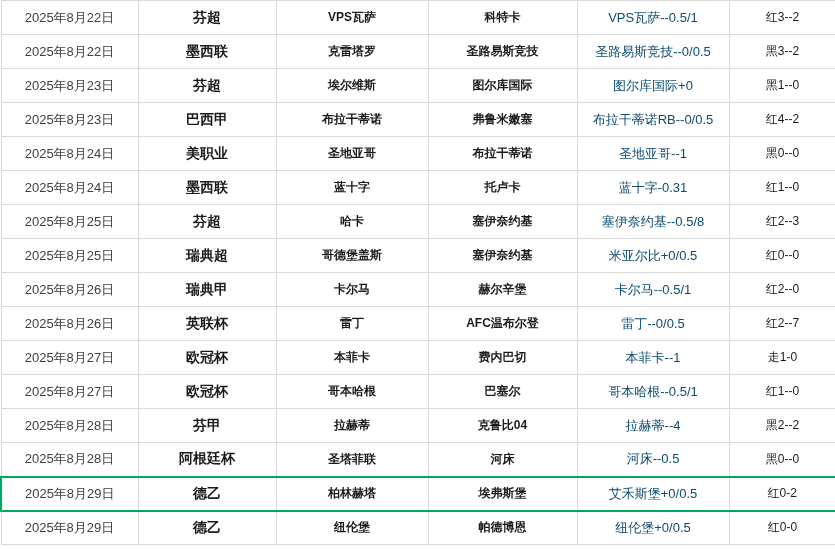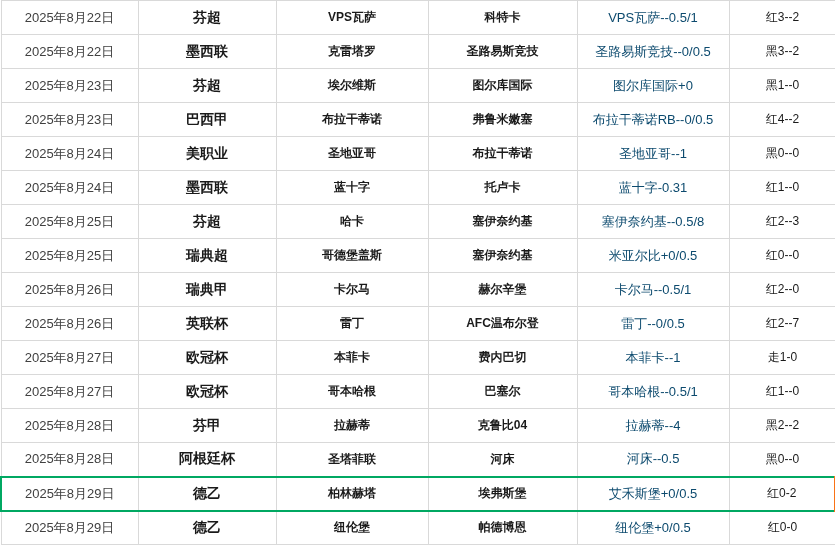--- a/index.html
+++ b/index.html
@@ -64,21 +64,21 @@
   }
   
   tr.highlight td {
     border-top: 2px solid #00a862;
     border-bottom: 2px solid #00a862;
   }
   tr.highlight td.first-cell {
     border-left: 2px solid #00a862;
   }
   tr.highlight td.last-cell {
-    border-right: 4px solid #f97316;
+    border-right: 2px solid #f97316;
   }
 </style>
 </head>
 <body>
 
 <table class="match-table">
   <colgroup>
     <col class="c-date">
     <col class="c-league">
     <col class="c-home">

